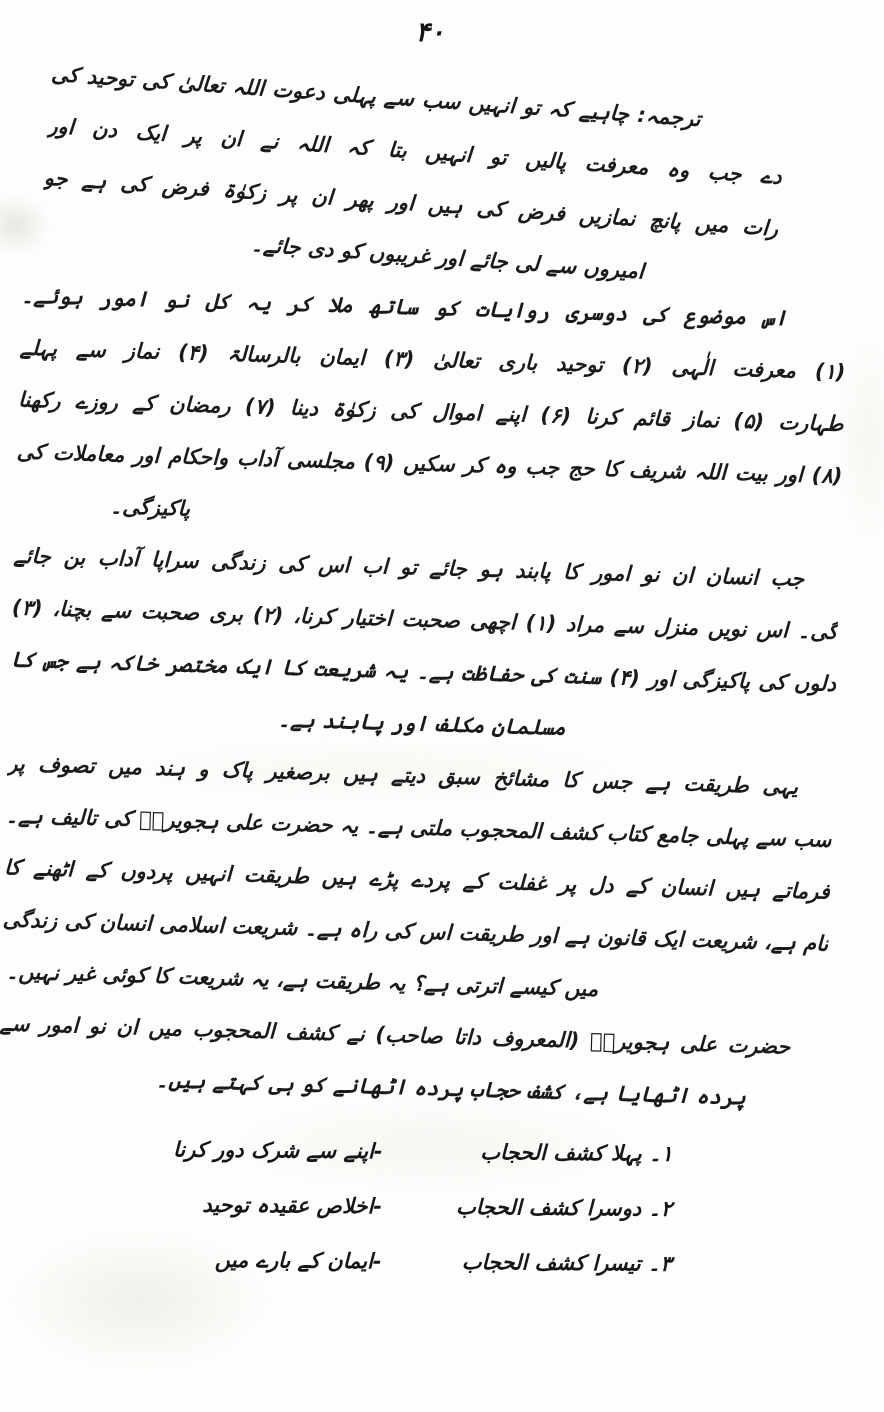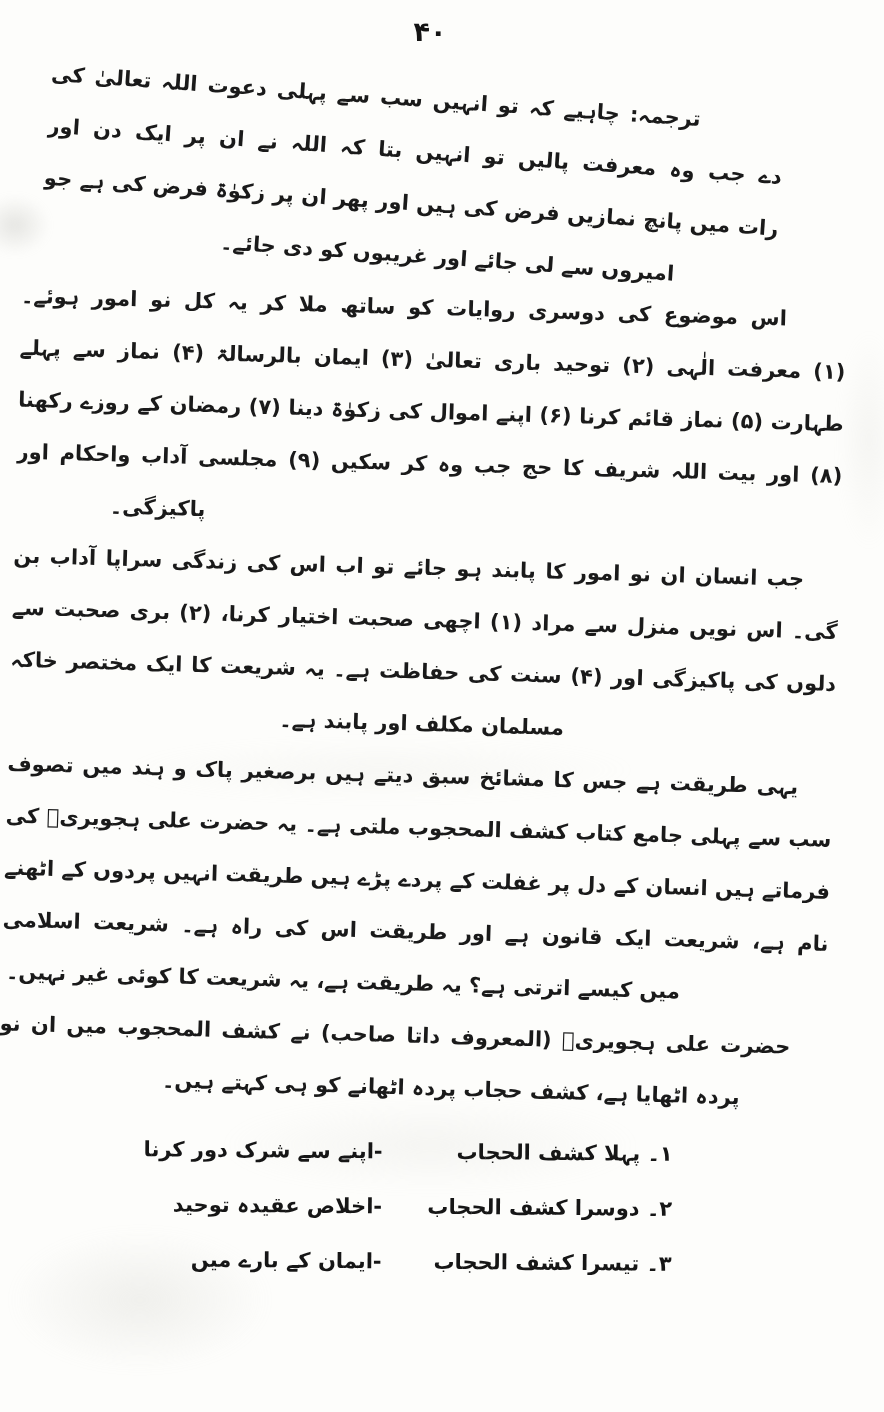--- a/index.html
+++ b/index.html
@@ -7,20 +7,21 @@
     width:884px;height:1412px;
     background:#fdfdfb;
     font-family:"DejaVu Sans",sans-serif;
     overflow:hidden;
     position:relative;
   }
   #page{
     position:absolute;inset:0;
     direction:rtl;
     color:#181818;
+    font-style:italic;
   }
   
   .smudge{position:absolute;border-radius:50%;pointer-events:none;}
   .sm1{left:-20px;top:195px;width:70px;height:60px;
        background:radial-gradient(closest-side,#b9b9b4,transparent);opacity:.35;filter:blur(4px);}
   .sm2{left:10px;top:1230px;width:260px;height:140px;
        background:radial-gradient(closest-side,#cfcfc9,transparent);opacity:.30;filter:blur(8px);}
   .sm3{left:220px;top:1100px;width:420px;height:90px;
        background:radial-gradient(closest-side,#d8d8d2,transparent);opacity:.22;filter:blur(8px);}
   .sm4{left:120px;top:740px;width:520px;height:60px;

